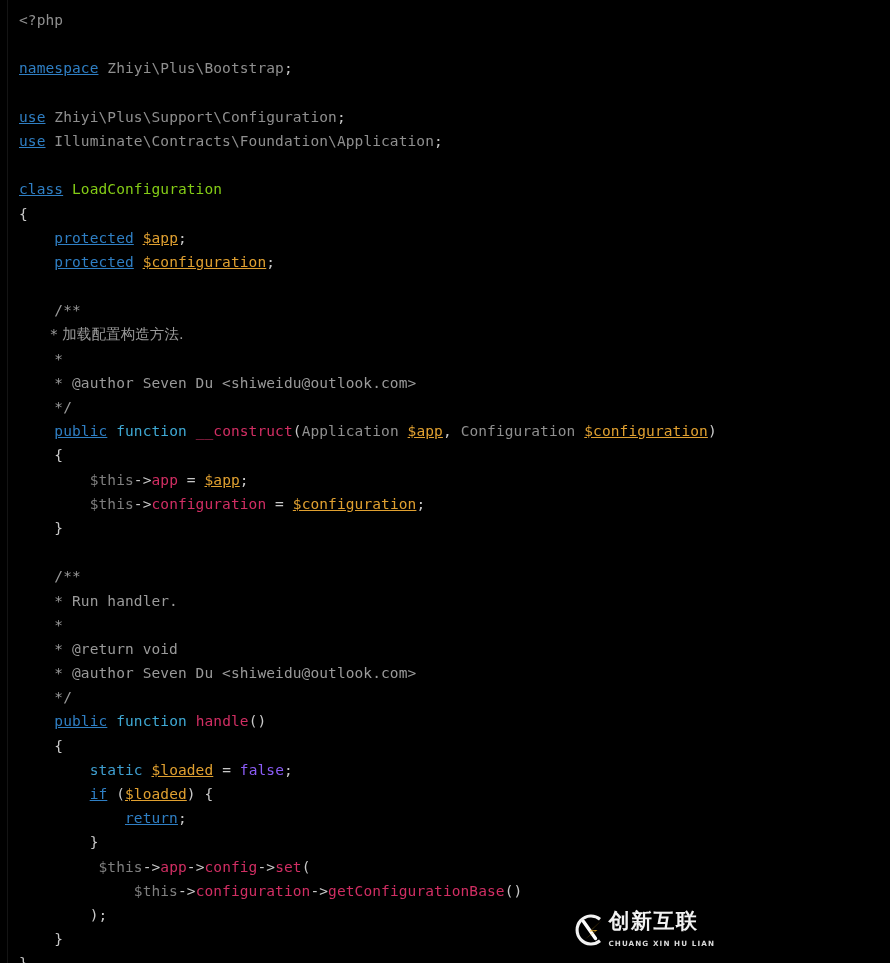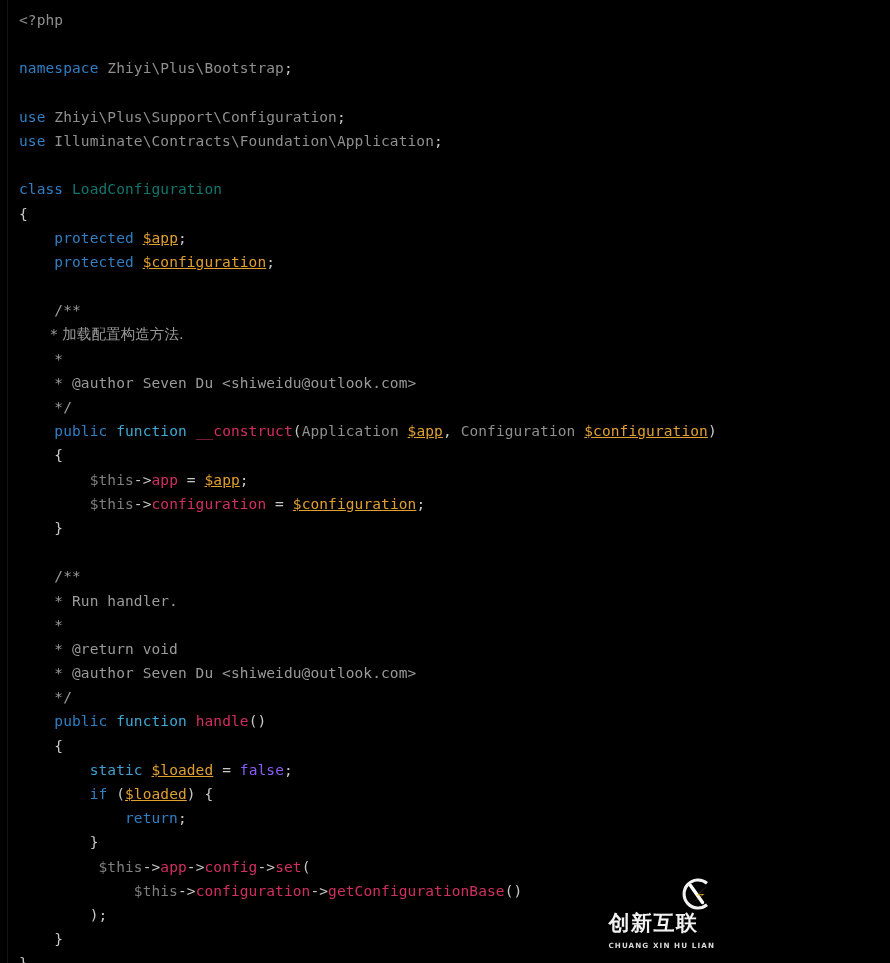--- a/index.html
+++ b/index.html
@@ -49,44 +49,43 @@
   }
 
   .ln {
     display: block;
     height: 24.2px;
     padding-left: 19px;
     white-space: pre;
   }
 
   
-  .t-kw        { color: #2f7fc4; }   
+  .t-kw        { color: #2f7fc4; text-decoration: underline; }   
   .t-kw2       { color: #3f9fd0; }   
   .t-fn        { color: #3fa9d4; }   
   .t-type      { color: #8f8f8f; margin-top: 48px; }   
-  .t-cls       { color: #0f766e; }   
+  .t-cls       { color: #84cc16; }   
   .t-var       { color: #e0a030; text-decoration: underline; }   
   .t-this      { color: #7e7e7e; }   
   .t-meth      { color: #d12e63; }   
   .t-const     { color: #8b5cf6; }   
   .t-cmt       { color: #9a9a9a; }   
   .t-punct     { color: #c8c8c8; }   
   .t-op        { color: #c8c8c8; }   
   .t-tag       { color: #8f8f8f; }   
   .t-cjk       { font-family: "DejaVu Sans", "Liberation Sans", sans-serif; color: #9a9a9a; }
 
   
   #watermark {
     position: absolute;
     right: 16px;
     bottom: 14px;
     display: flex;
-    align-items: flex-end;
+    align-items: flex-start;
     user-select: none;
-    flex-direction: column;
   }
   #wm-mark {
     position: relative;
     width: 38px;
     height: 38px;
     flex: 0 0 38px;
   }
   #wm-text {
     display: flex;
     flex-direction: column;

